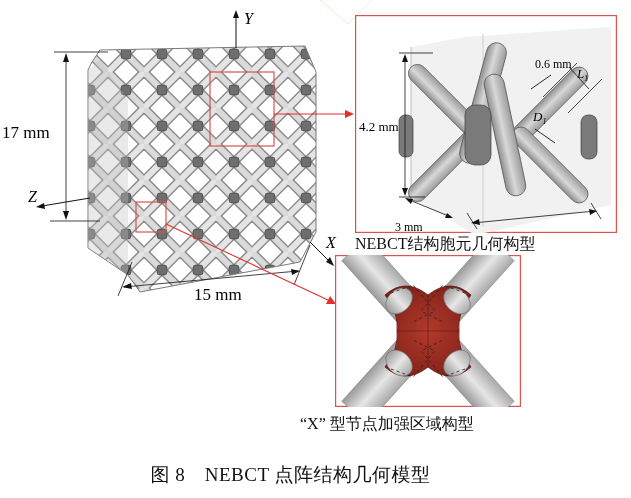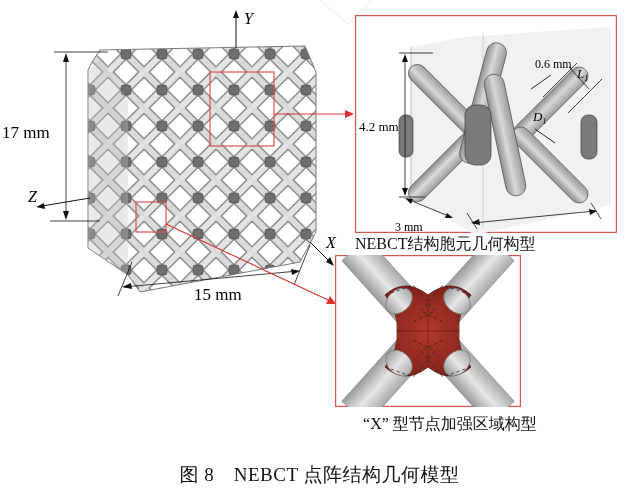--- a/index.html
+++ b/index.html
@@ -1,21 +1,21 @@
 <!DOCTYPE html>
 <html><head>
 <meta charset="utf-8">
 <style>
   html,body{margin:0;padding:0;background:#ffffff;}
   body{width:631px;height:498px;position:relative;overflow:hidden;font-family:"Liberation Serif","DejaVu Serif",serif;color:#111;}
   .abs{position:absolute;}
   svg text{font-family:"Liberation Serif","DejaVu Serif",serif;}
-  .caption{position:absolute;left:0;width:581px;top:462px;text-align:center;font-size:19px;letter-spacing:0.5px;padding-left:29px;}
+  .caption{position:absolute;left:0;width:581px;top:462px;text-align:center;font-size:19px;letter-spacing:0.5px;}
   .sub1{position:absolute;left:355px;width:262px;top:234px;text-align:left;font-size:16px;}
-  .sub2{position:absolute;left:300px;width:300px;top:414px;text-align:center;font-size:16px;}
+  .sub2{position:absolute;left:300px;width:300px;top:414px;text-align:left;font-size:16px;}
 </style>
 </head>
 <body>
 
 <svg class="abs" style="left:0;top:0" width="360" height="310" viewBox="0 0 360 310">
   <defs>
     <linearGradient id="strut" x1="0" y1="0" x2="1" y2="1">
       <stop offset="0" stop-color="#eeeeee"></stop>
       <stop offset="0.5" stop-color="#cfcfcf"></stop>
       <stop offset="1" stop-color="#9a9a9a"></stop>

